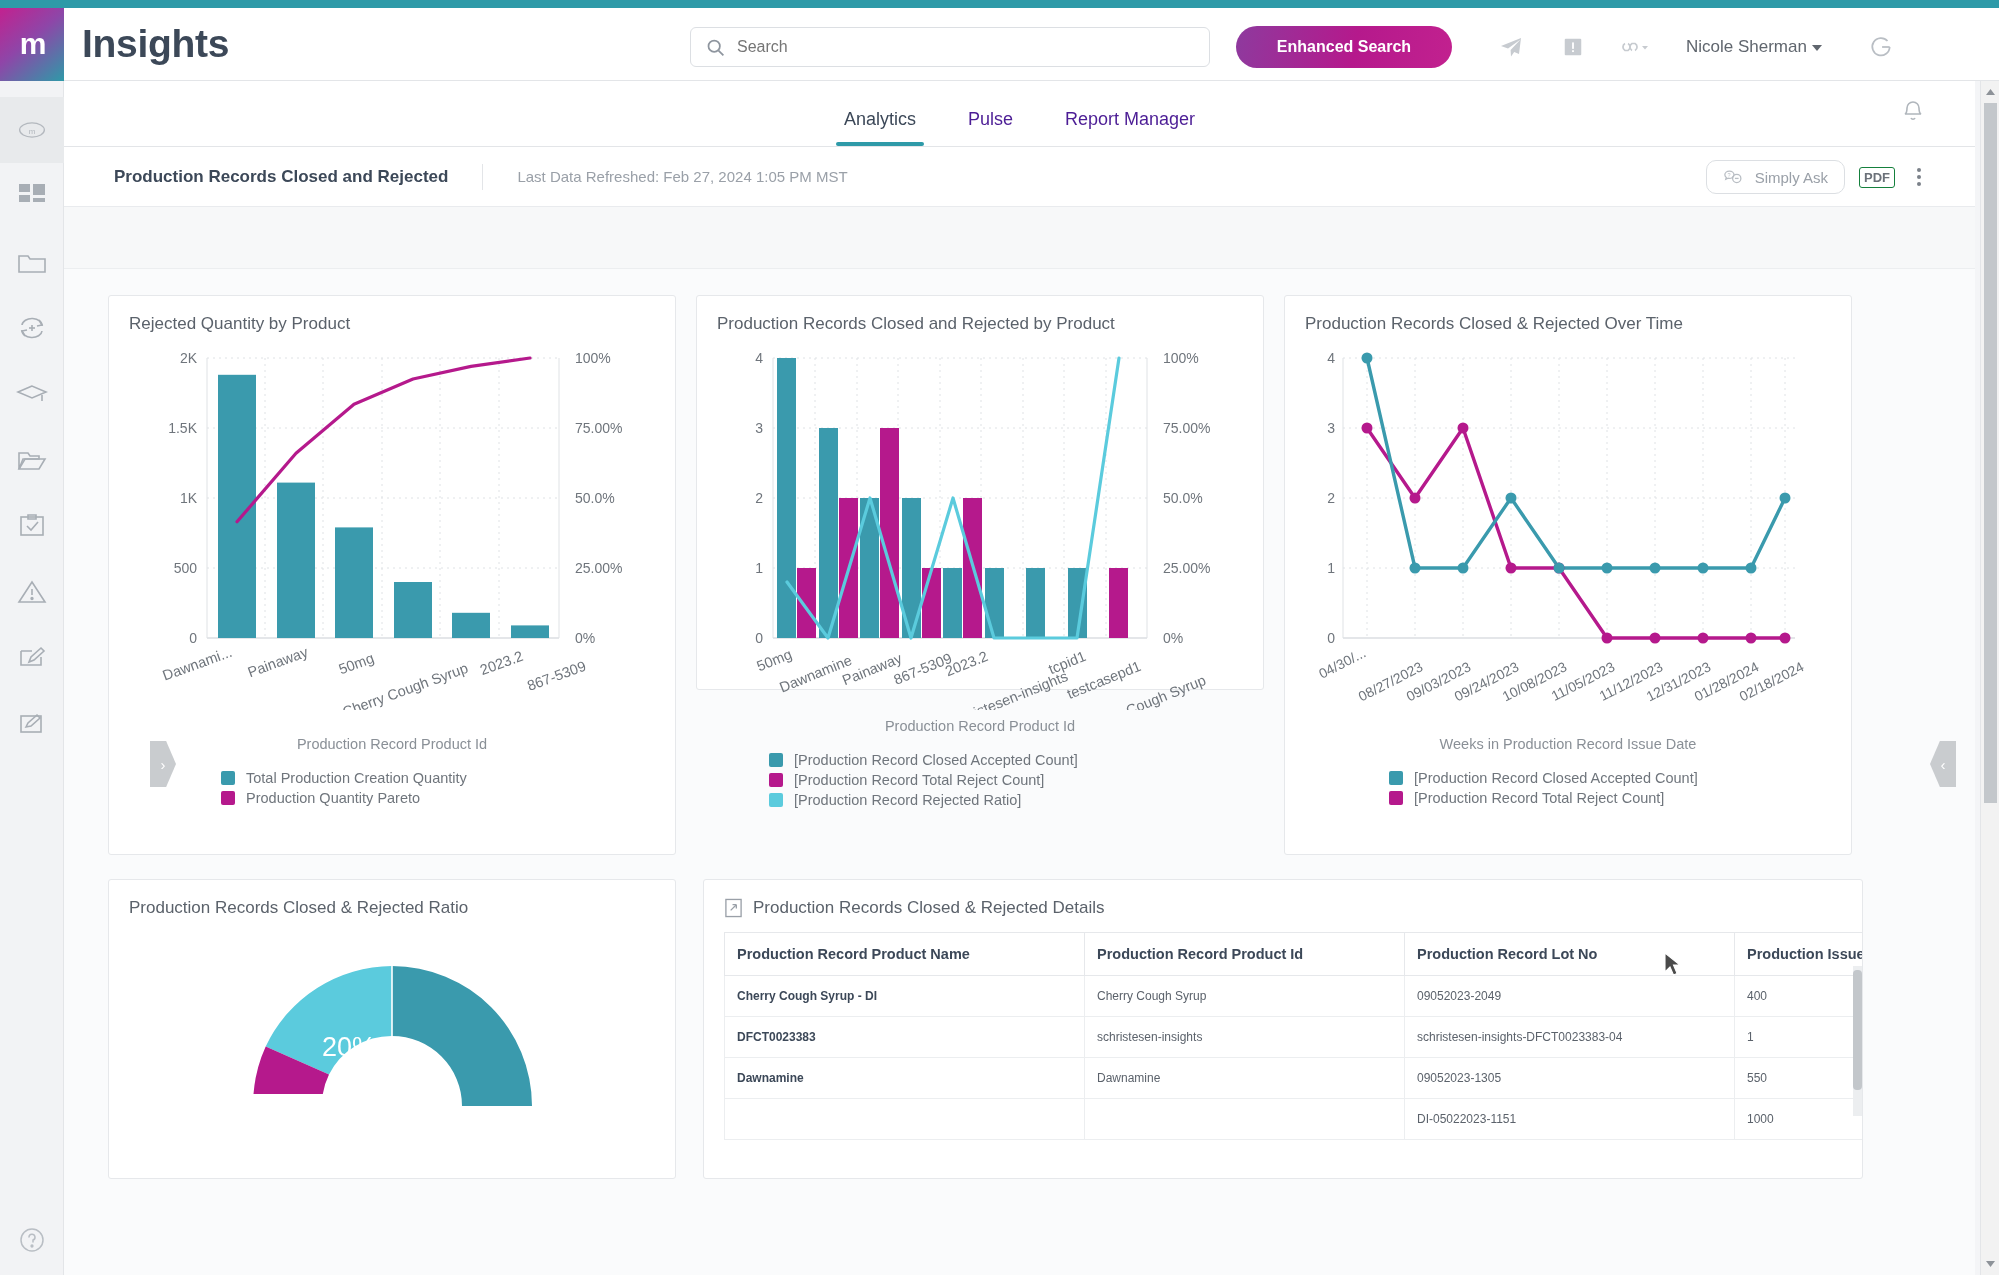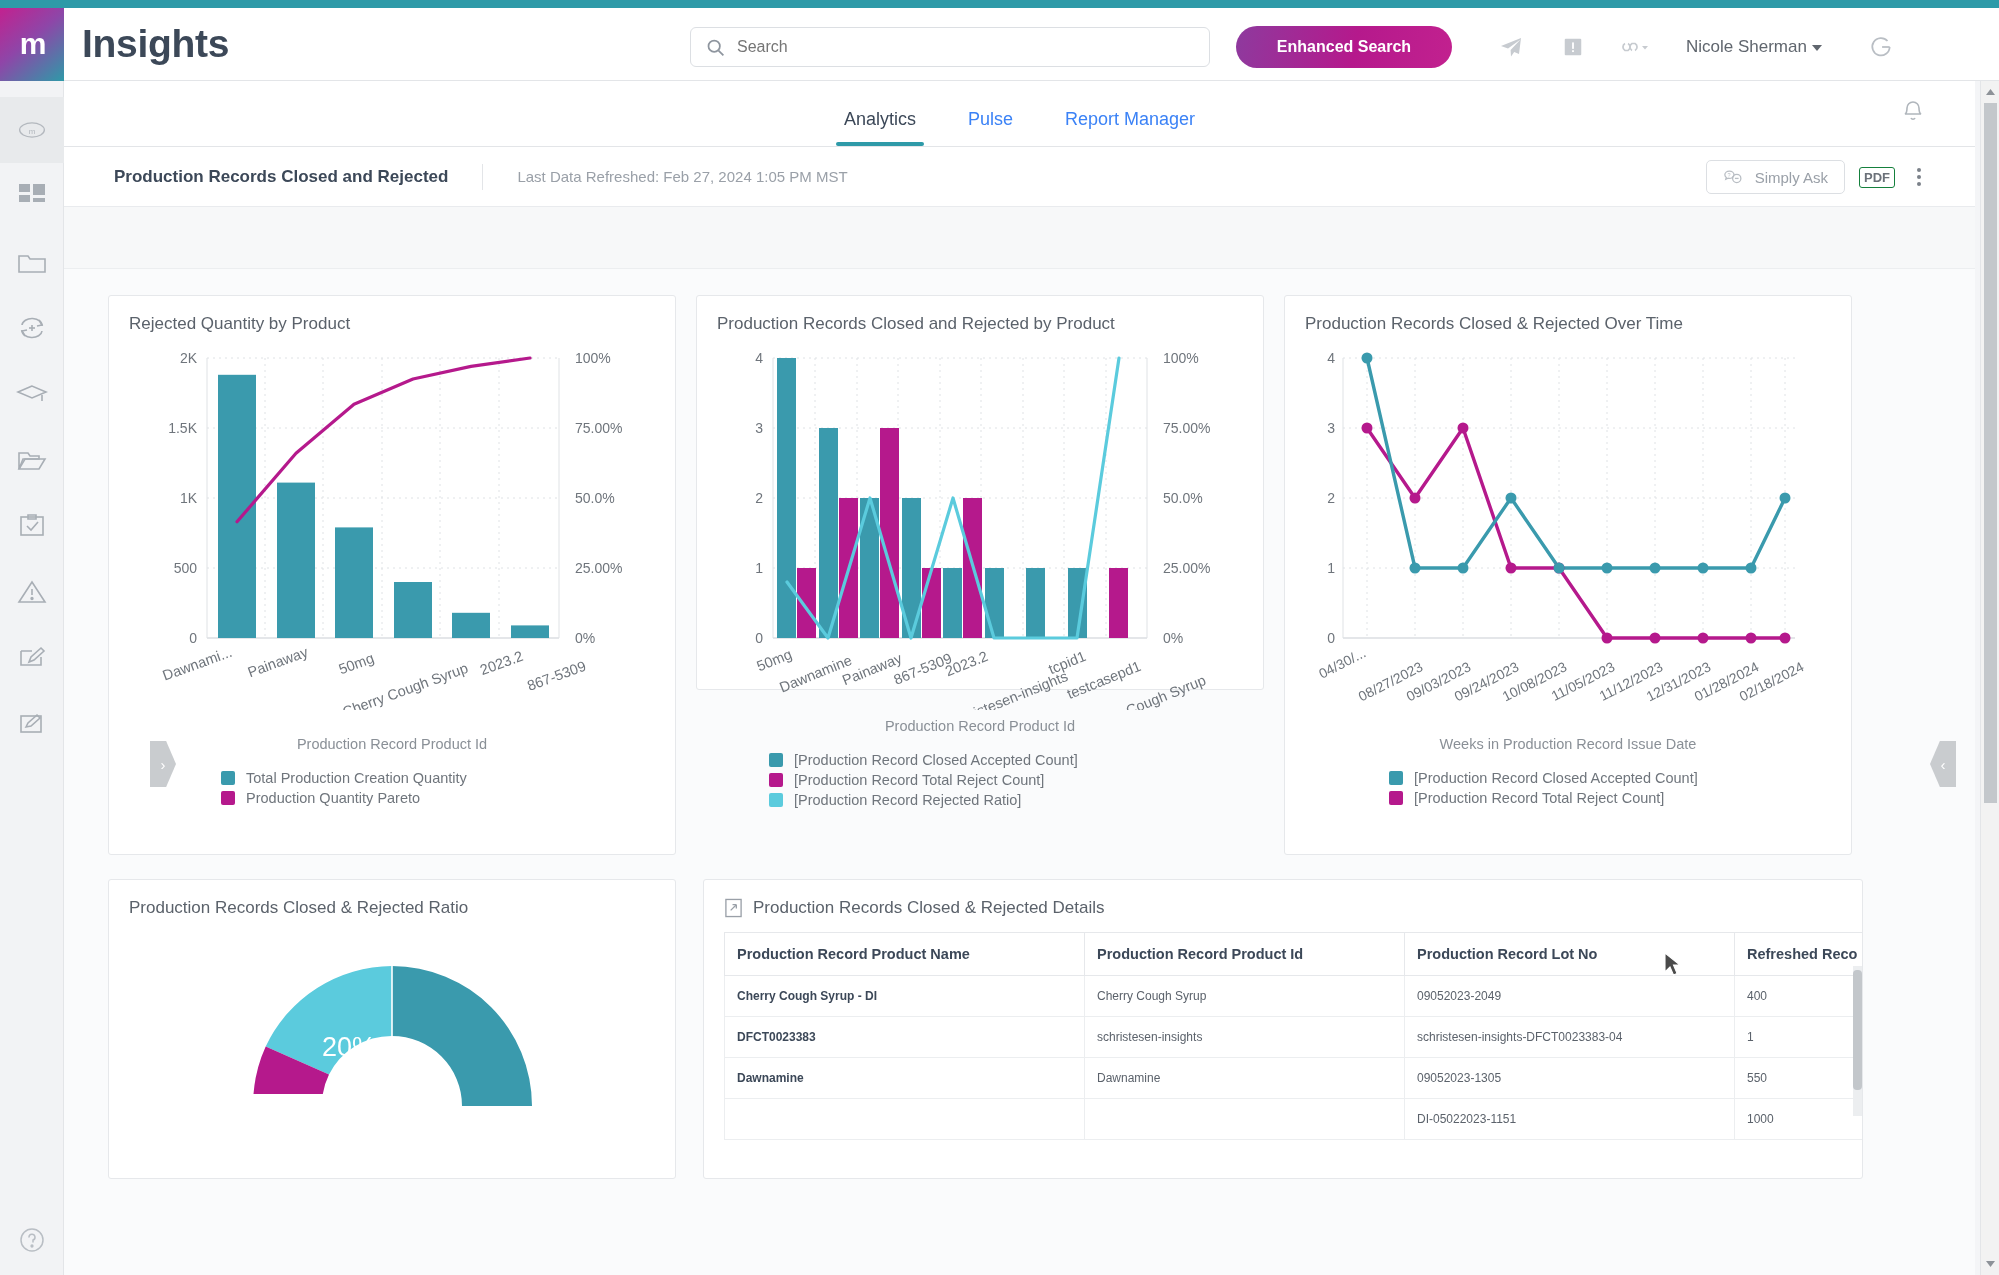--- a/index.html
+++ b/index.html
@@ -59,36 +59,36 @@
   .rail-ic.first { background:#e8eaec; }
   .rail-help { position:absolute; bottom:22px; left:0; width:64px; display:flex; justify-content:center; }
 
   
   .content { position:absolute; left:64px; top:81px; width:1911px; height:1194px; background:#fafbfc; }
 
   .tabbar {
     position:relative; height:66px; background:#fff; border-bottom:1px solid #e3e5e8;
     display:flex; align-items:flex-end; justify-content:center;
   }
-  .tab { font-size:18px; color:#3b82f6; padding:0 26px 16px 26px; cursor:pointer; position:relative; }
+  .tab { font-size:18px; color:#4c1d95; padding:0 26px 16px 26px; cursor:pointer; position:relative; }
   .tab.active { color:#3c4858; }
   .tab.active:after { content:""; position:absolute; left:18px; right:18px; bottom:0; height:4px; background:#2e9aa8; border-radius:2px;}
   .bell { position:absolute; right:50px; top:16px; cursor:pointer; }
 
   .titlebar {
     position:relative; height:60px; background:#fff; border-bottom:1px solid #e9ebee;
     display:flex; align-items:center; padding-left:50px;
   }
   .db-title { font-size:17px; font-weight:700; color:#3c4858; }
   .vdiv { width:1px; height:26px; background:#e3e5e8; margin:0 34px; }
   .refreshed { font-size:15px; color:#9aa0a8; }
   .tb-right { position:absolute; right:46px; top:0; height:60px; display:flex; align-items:center; gap:14px; }
   .simply-ask {
     display:flex; align-items:center; gap:10px; height:34px; padding:0 16px;
-    border:1px solid #dcdfe3; border-radius:5px; background:#fff; cursor:pointer;
+    border:1px solid #dcdfe3; border-radius:10px; background:#fff; cursor:pointer;
     color:#9aa0a8; font-size:15px;
   }
   .pdf-btn { border:1px solid #15803d; border-radius:3px; font-size:13px; font-weight:700; color:#6b7179; padding:2px 4px; cursor:pointer; }
   .kebab { display:flex; flex-direction:column; gap:3px; cursor:pointer; padding:6px 8px;}
   .kebab span { width:4px;height:4px;border-radius:50%;background:#7b8189; display:block;}
 
   .spacer-row { height:62px; background:#f7f8f9; border-bottom:1px solid #eceef0;}
 
   .board { padding:26px 28px 0 44px; }
   .row { display:flex; gap:20px; }
@@ -600,21 +600,21 @@
           </span>
           <span>Production Records Closed &amp; Rejected Details</span>
         </div>
         <div class="tbl-wrap" style="margin-top:14px;">
           <table class="tbl" style="width:1180px;">
             <thead>
               <tr>
                 <th style="width:360px;">Production Record Product Name</th>
                 <th style="width:320px;">Production Record Product Id</th>
                 <th style="width:330px;">Production Record Lot No</th>
-                <th style="width:170px;">Refreshed Reco</th>
+                <th style="width:170px;">Production Issue</th>
               </tr>
             </thead>
             <tbody>
               <tr>
                 <td class="nm">Cherry Cough Syrup - DI</td>
                 <td>Cherry Cough Syrup</td>
                 <td>09052023-2049</td>
                 <td>400</td>
               </tr>
               <tr>

